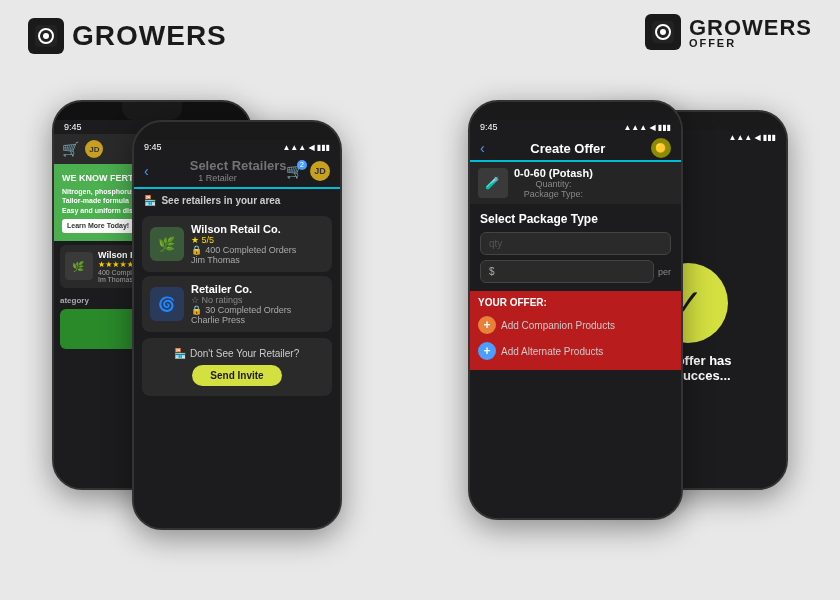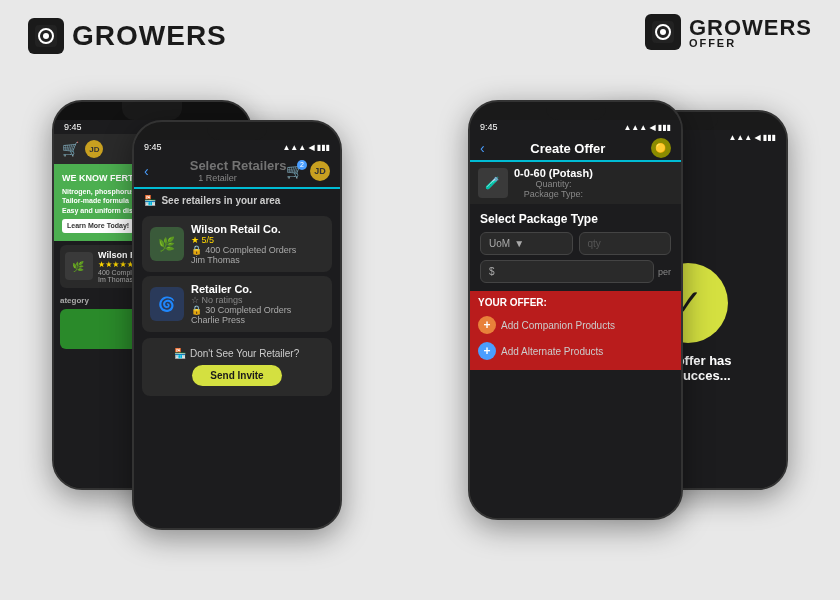--- a/index.html
+++ b/index.html
@@ -645,24 +645,20 @@
           <div>
             <div class="product-name">0-0-60 (Potash)</div>
             <div class="product-detail">Quantity:</div>
             <div class="product-detail">Package Type:</div>
           </div>
         </div>
 
         <div class="select-pkg-section">
           <div class="select-pkg-title">Select Package Type</div>
           <div class="pkg-row">
-            <div class="pkg-dropdown">
-              <span>UoM</span>
-              <span>▼</span>
-            </div>
             <div class="pkg-input">
               <span style="color:#555;">qty</span>
             </div>
           </div>
           <div class="price-row">
             <div class="dollar-input">
               <span style="color:#aaa;">$</span>
             </div>
             <span style="color:#888;font-size:9px;">per</span>
           </div>

